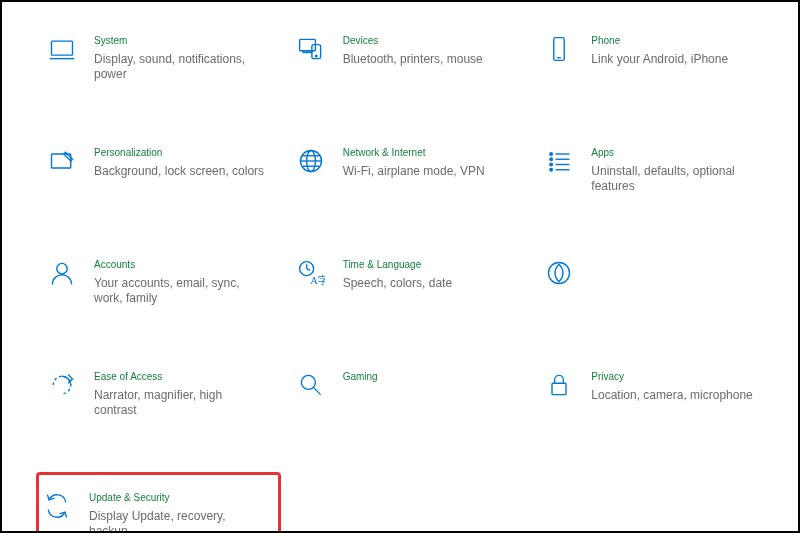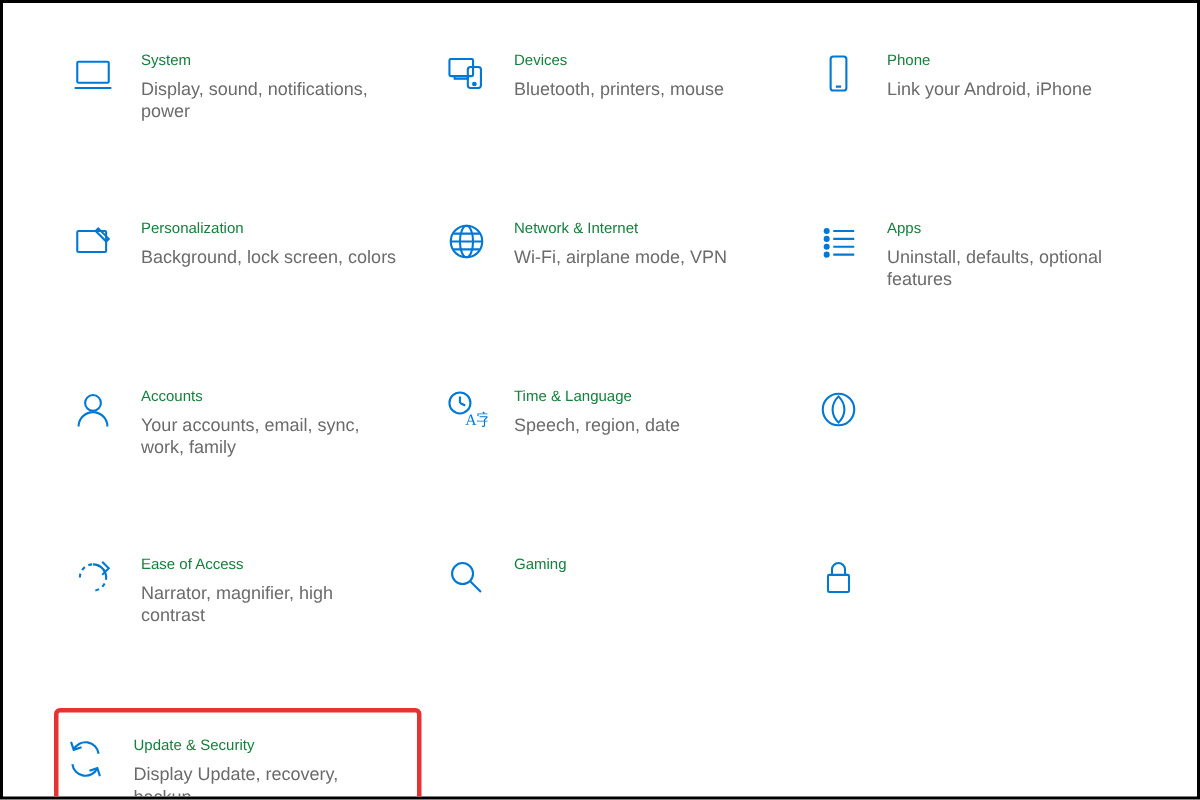--- a/index.html
+++ b/index.html
@@ -169,21 +169,21 @@
     <span class="ico">
       <svg viewBox="0 0 32 32" width="28" height="28">
           <circle cx="11" cy="11" r="8"></circle>
           <line x1="11" y1="6" x2="11" y2="11"></line>
           <line x1="11" y1="11" x2="15" y2="13"></line>
           <text x="15" y="28" font-size="12" fill="#0078d4" stroke="none" font-family="Segoe UI">A字</text>
         </svg>
     </span>
     <div class="txt">
       <div class="title">Time &amp; Language</div>
-      <div class="desc">Speech, region, date</div>
+      <div class="desc">Speech, colors, date</div>
     </div>
   </div>
 
   <div class="tile">
     <span class="ico">
       <svg viewBox="0 0 32 32" width="28" height="28">
           <circle cx="16" cy="16" r="12"></circle>
           <path d="M16 6 C10 12 10 20 16 26 C22 20 22 12 16 6 Z"></path>
         </svg>
     </span>
@@ -215,20 +215,24 @@
     </div>
   </div>
 
   <div class="tile">
     <span class="ico">
       <svg viewBox="0 0 32 32" width="28" height="28">
           <rect x="8" y="14" width="16" height="13" rx="1"></rect>
           <path d="M11 14v-4a5 5 0 0 1 10 0v4"></path>
         </svg>
     </span>
+    <div class="txt">
+      <div class="title">Privacy</div>
+      <div class="desc">Location, camera, microphone</div>
+    </div>
   </div>
 
   <div class="tile highlight">
     <span class="ico">
       <svg viewBox="0 0 32 32" width="28" height="28">
           <path d="M26 12a10 10 0 0 0-19-3"></path>
           <polyline points="5,3 7,9 13,7"></polyline>
           <path d="M6 20a10 10 0 0 0 19 3"></path>
           <polyline points="27,29 25,23 19,25"></polyline>
         </svg>

